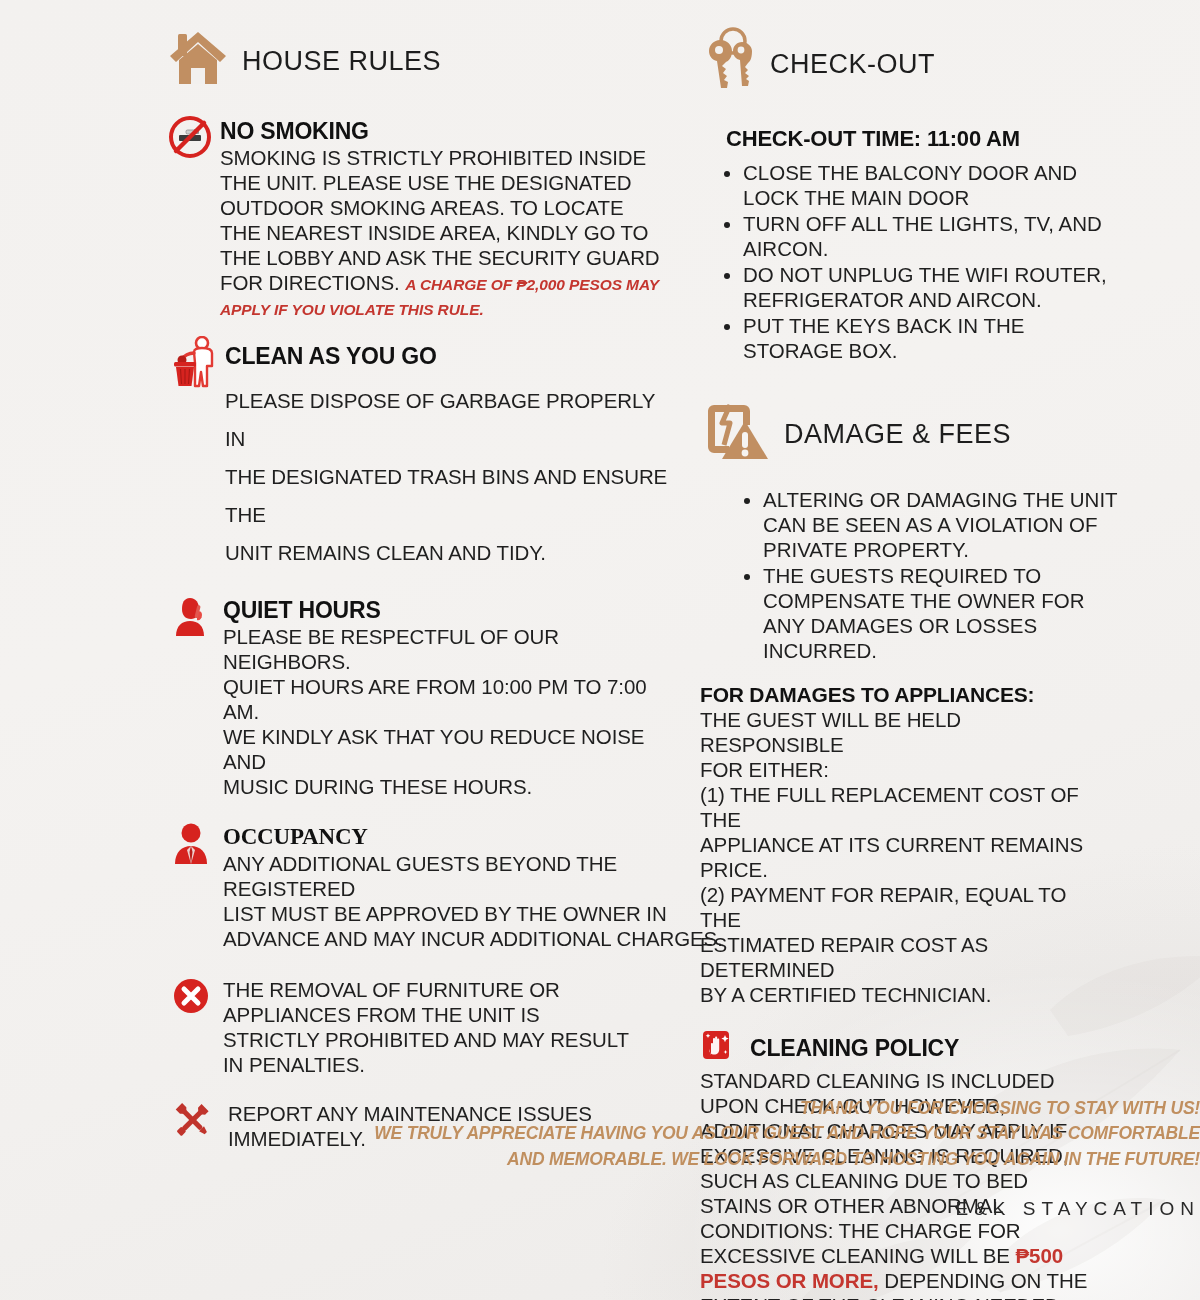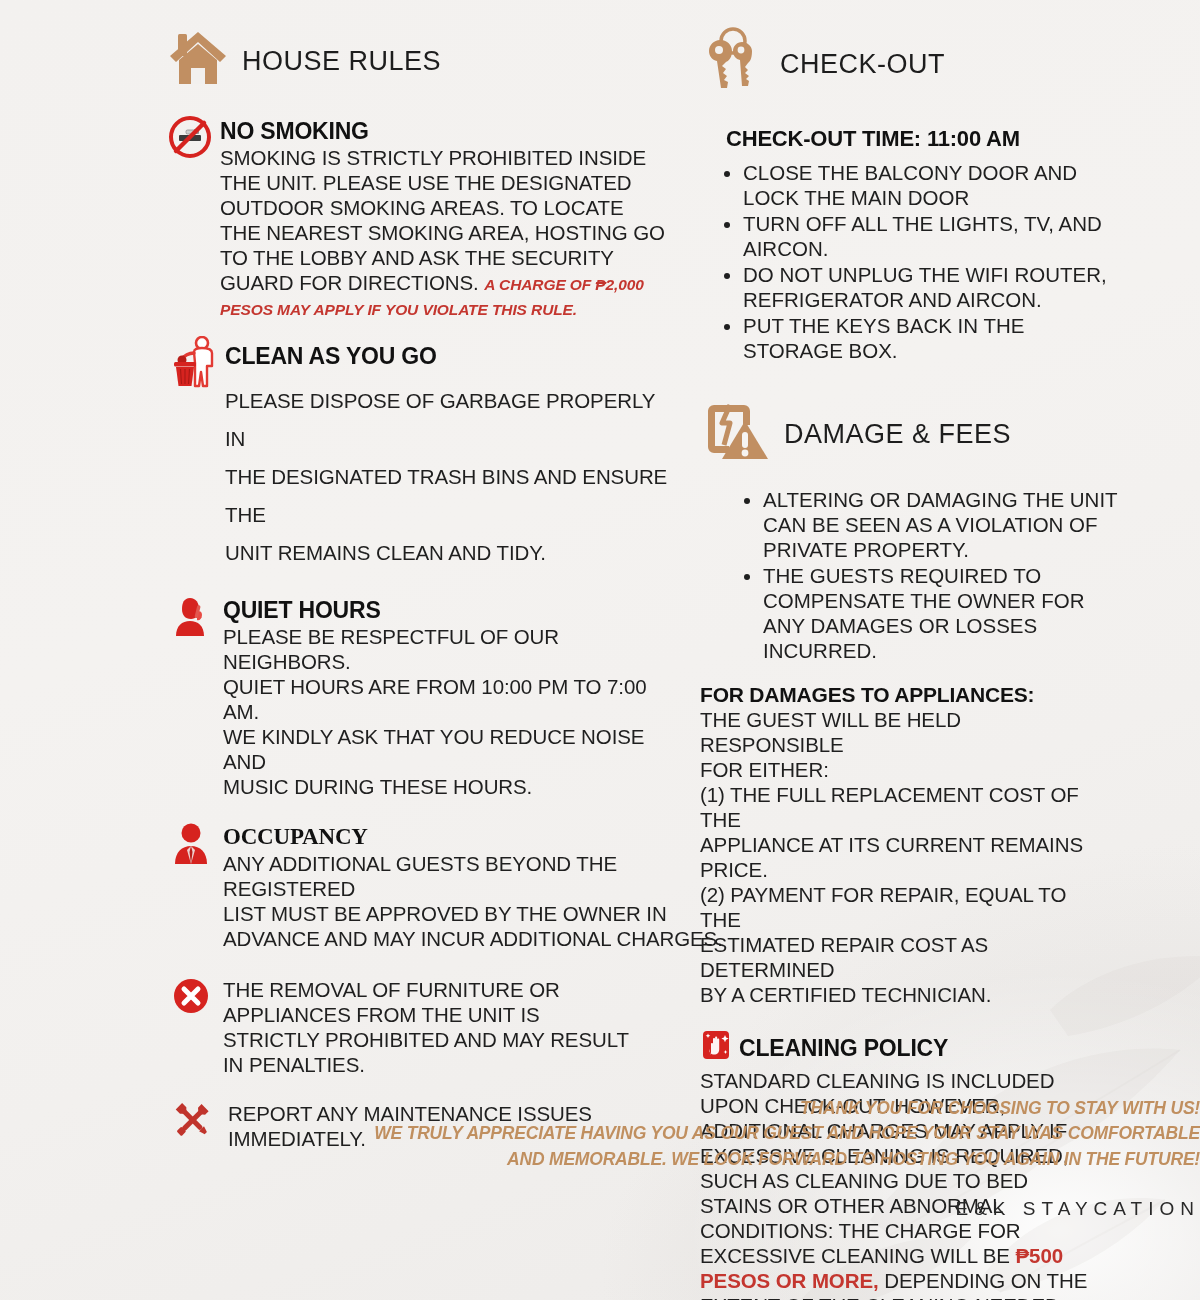--- a/index.html
+++ b/index.html
@@ -171,21 +171,21 @@
         <svg width="44" height="44" viewBox="0 0 44 44">
           <circle cx="22" cy="22" r="19" fill="none" stroke="#d6231f" stroke-width="4"></circle>
           <rect x="11" y="20" width="22" height="6" rx="1" fill="#3b3b3b"></rect>
           <rect x="26" y="14" width="5" height="5" rx="1" fill="#8d8d8d"></rect>
           <rect x="18" y="15" width="9" height="4" rx="1.5" fill="#cfcfcf" stroke="#8d8d8d" stroke-width="0.8"></rect>
           <line x1="8" y1="36" x2="36" y2="8" stroke="#d6231f" stroke-width="4.5" stroke-linecap="round"></line>
         </svg>
       </span>
       <div class="rule-title" style="margin-bottom:2px;">NO SMOKING</div>
       <div class="rule-body" style="margin-left:-50px; padding-left:50px;">
-        <span>SMOKING IS STRICTLY PROHIBITED INSIDE THE UNIT. PLEASE USE THE DESIGNATED OUTDOOR SMOKING AREAS. TO LOCATE THE NEAREST SMOKING AREA, HOSTING GO TO THE LOBBY AND ASK THE SECURITY GUARD FOR DIRECTIONS.</span>
+        <span>SMOKING IS STRICTLY PROHIBITED INSIDE THE UNIT. PLEASE USE THE DESIGNATED OUTDOOR SMOKING AREAS. TO LOCATE THE NEAREST INSIDE AREA, KINDLY GO TO THE LOBBY AND ASK THE SECURITY GUARD FOR DIRECTIONS.</span>
         <span class="note-red">A CHARGE OF ₱2,000 PESOS MAY APPLY IF YOU VIOLATE THIS RULE.</span>
       </div>
     </div>
 
     <div class="rule" style="margin-top:24px; padding-left:57px;">
       <span class="ico" style="top:-8px; left:4px;">
         <svg width="48" height="52" viewBox="0 0 48 52">
           <circle cx="30" cy="7" r="6" fill="#ffffff" stroke="#e23a33" stroke-width="2.6"></circle>
           <path d="M22 16 C22 13 25 12 30 12 C36 12 40 13 40 17 L40 30 L35 30 L35 50 L31 50 L29 36 L27 50 L23 50 L23 27 Z" fill="#ffffff" stroke="#e23a33" stroke-width="2.4" stroke-linejoin="round"></path>
           <path d="M22 17 C17 17 12 20 9 24" fill="none" stroke="#e23a33" stroke-width="3.4" stroke-linecap="round"></path>
@@ -275,21 +275,21 @@
       <div class="rule-body" style="margin-top:3px;">
         <div>REPORT ANY MAINTENANCE ISSUES</div>
         <div>IMMEDIATELY.</div>
       </div>
     </div>
 
   </div>
 
   <div class="col col-right">
 
-    <div class="page-header" style="margin-top:26px; gap:18px;">
+    <div class="page-header" style="margin-top:26px; gap:8px;">
       <span class="hdr-icon">
         <svg width="62" height="72" viewBox="0 0 62 72">
           <circle cx="33" cy="15" r="12" fill="none" stroke="#c18f62" stroke-width="3.5"></circle>
           <g fill="#c18f62">
             <path d="M20 14 C14 14 9 19 9 25 C9 30 12 34 17 35 L21 62 L27 62 L28 56 L24 54 L27 50 L23 47 L26 43 L22 40 L26 36 C30 34 32 30 32 25 C32 19 27 14 21 14 Z"></path>
             <circle cx="19" cy="24" r="4" fill="#f2f0ee"></circle>
           </g>
           <g fill="#c18f62" transform="translate(20,6)">
             <path d="M22 10 C17 10 13 14 13 19 C13 24 16 27 20 28 L22 54 L28 54 L29 49 L26 47 L29 44 L25 41 L28 38 L25 35 L28 31 C31 29 32 24 32 19 C32 14 27 10 22 10 Z"></path>
             <circle cx="21" cy="18" r="3.4" fill="#f2f0ee"></circle>
@@ -332,21 +332,21 @@
       <div>FOR EITHER:</div>
       <div>(1) THE FULL REPLACEMENT COST OF THE</div>
       <div>APPLIANCE AT ITS CURRENT REMAINS</div>
       <div>PRICE.</div>
       <div>(2) PAYMENT FOR REPAIR, EQUAL TO THE</div>
       <div>ESTIMATED REPAIR COST AS DETERMINED</div>
       <div>BY A CERTIFIED TECHNICIAN.</div>
     </div>
 
     <div class="rule" style="margin-top:22px;">
-      <div style="display:flex; align-items:center; gap:5px;">
+      <div style="display:flex; align-items:center; gap:16px;">
         <span>
           <svg width="34" height="34" viewBox="0 0 34 34">
             <rect x="3" y="2" width="26" height="28" rx="4" fill="#d6231f"></rect>
             <path d="M11 26 v-11 c0 -1.4 2 -1.4 2 0 v-5 c0 -1.5 2.1 -1.5 2.1 0 v5 v-6.5 c0 -1.5 2.1 -1.5 2.1 0 v6.5 v-4.5 c0 -1.4 2 -1.4 2 0 v10 c0 3 -2 5 -5 5 c-3 0 -5.2 -1.8 -5.2 -5.5 Z" fill="#ffffff" opacity="0.95"></path>
             <g fill="#ffffff">
               <path d="M25 6 l1.1 2.5 L28.6 9.6 L26.1 10.7 L25 13.2 L23.9 10.7 L21.4 9.6 L23.9 8.5 Z"></path>
               <path d="M8 4.5 l0.7 1.6 l1.6 0.7 l-1.6 0.7 l-0.7 1.6 l-0.7 -1.6 l-1.6 -0.7 l1.6 -0.7 Z"></path>
               <path d="M25.5 21 l0.6 1.4 l1.4 0.6 l-1.4 0.6 l-0.6 1.4 l-0.6 -1.4 l-1.4 -0.6 l1.4 -0.6 Z"></path>
             </g>
           </svg>

